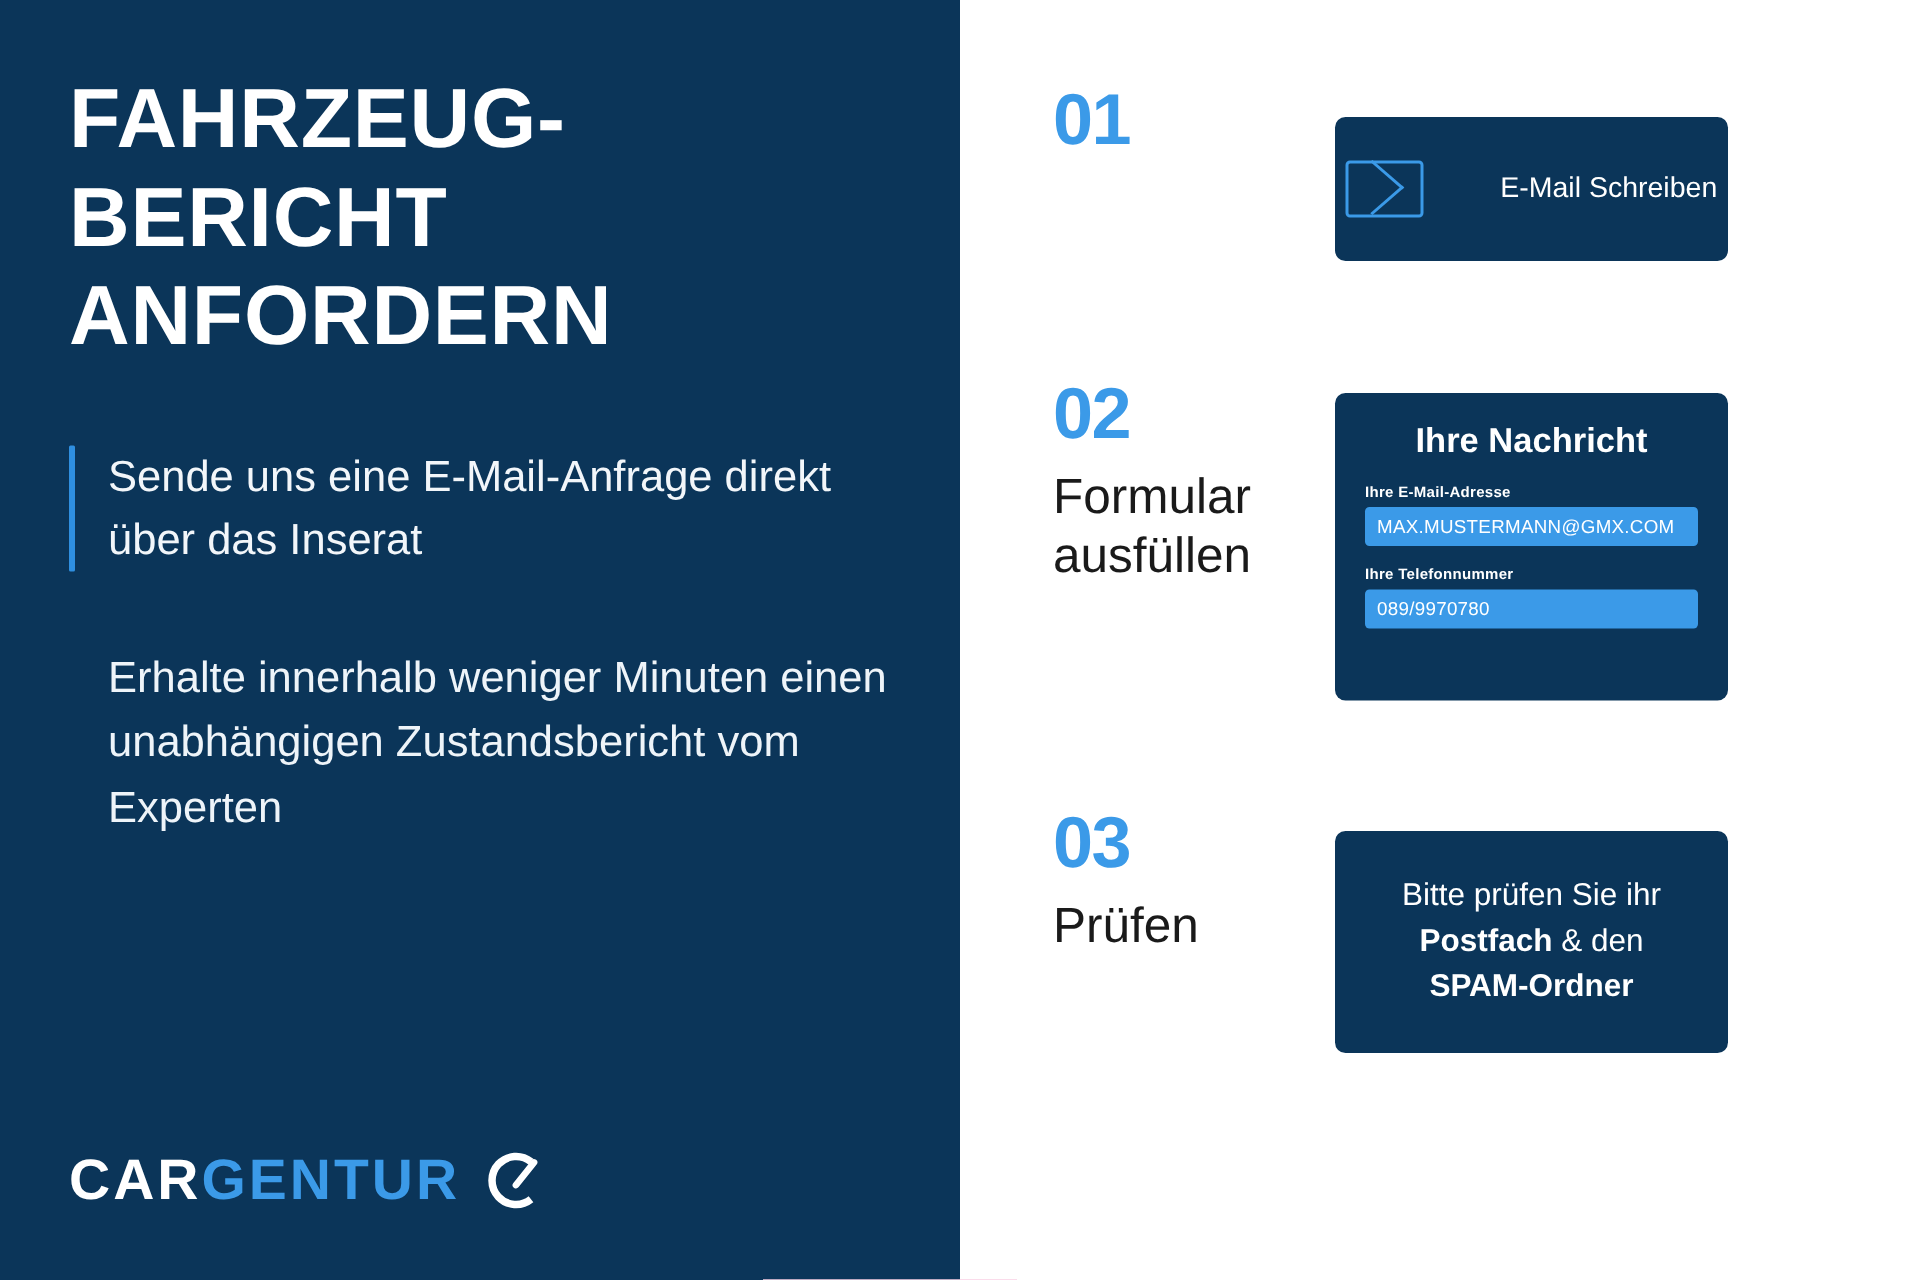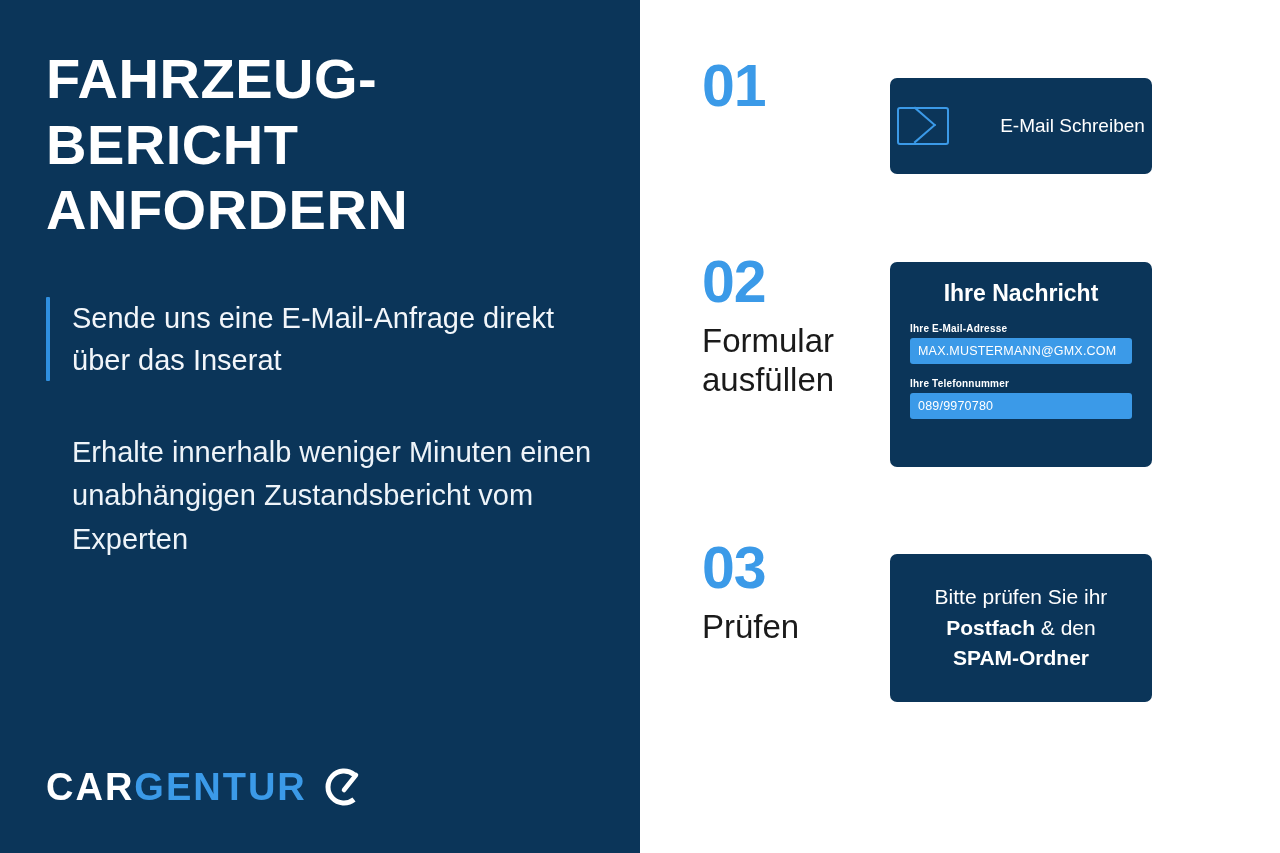--- a/index.html
+++ b/index.html
@@ -112,21 +112,21 @@
   .step-2 { top: 254px; }
   .step-3 { top: 540px; }
 
   .step-left {
     width: 250px;
     box-sizing: border-box;
     padding-left: 62px;
   }
   .step-num {
     color: #3b9ae8;
-    font-size: 59px;
+    font-size: 48px;
     font-weight: bold;
     line-height: 0.95;
     letter-spacing: -1px;
   }
   .step-label {
     color: #1a1a1a;
     font-size: 33px;
     line-height: 1.18;
     margin-top: 12px;
     font-weight: normal;

